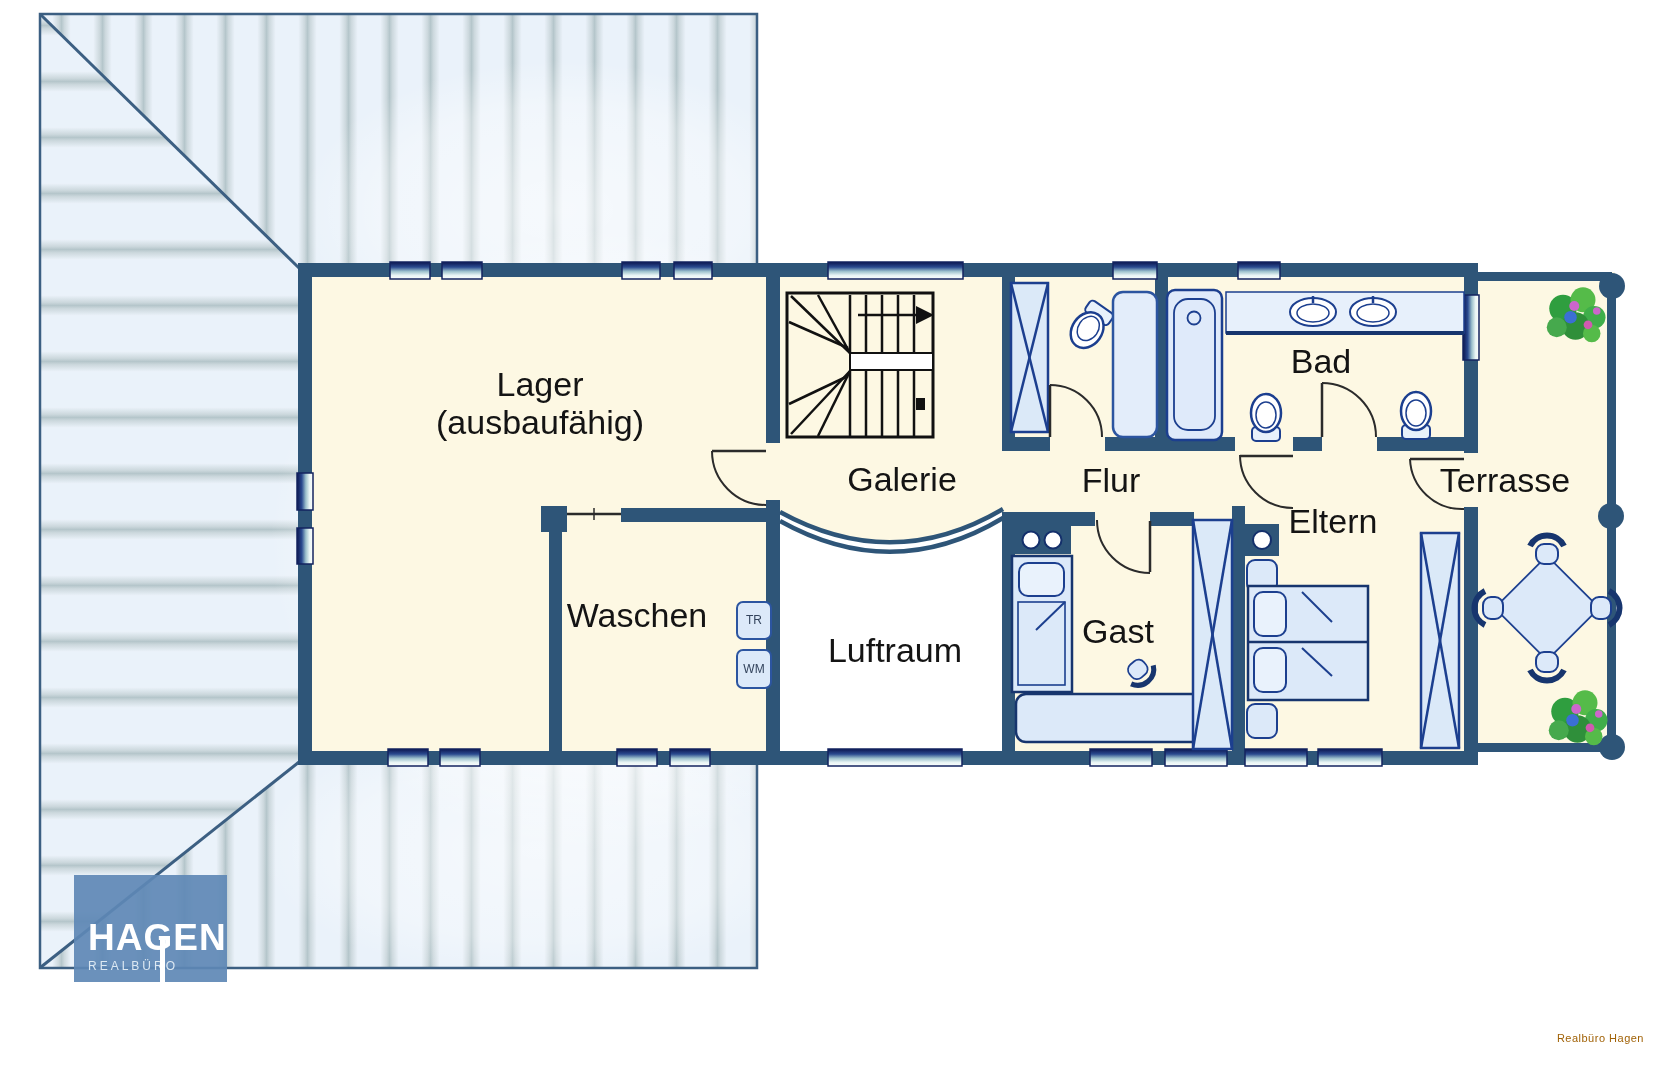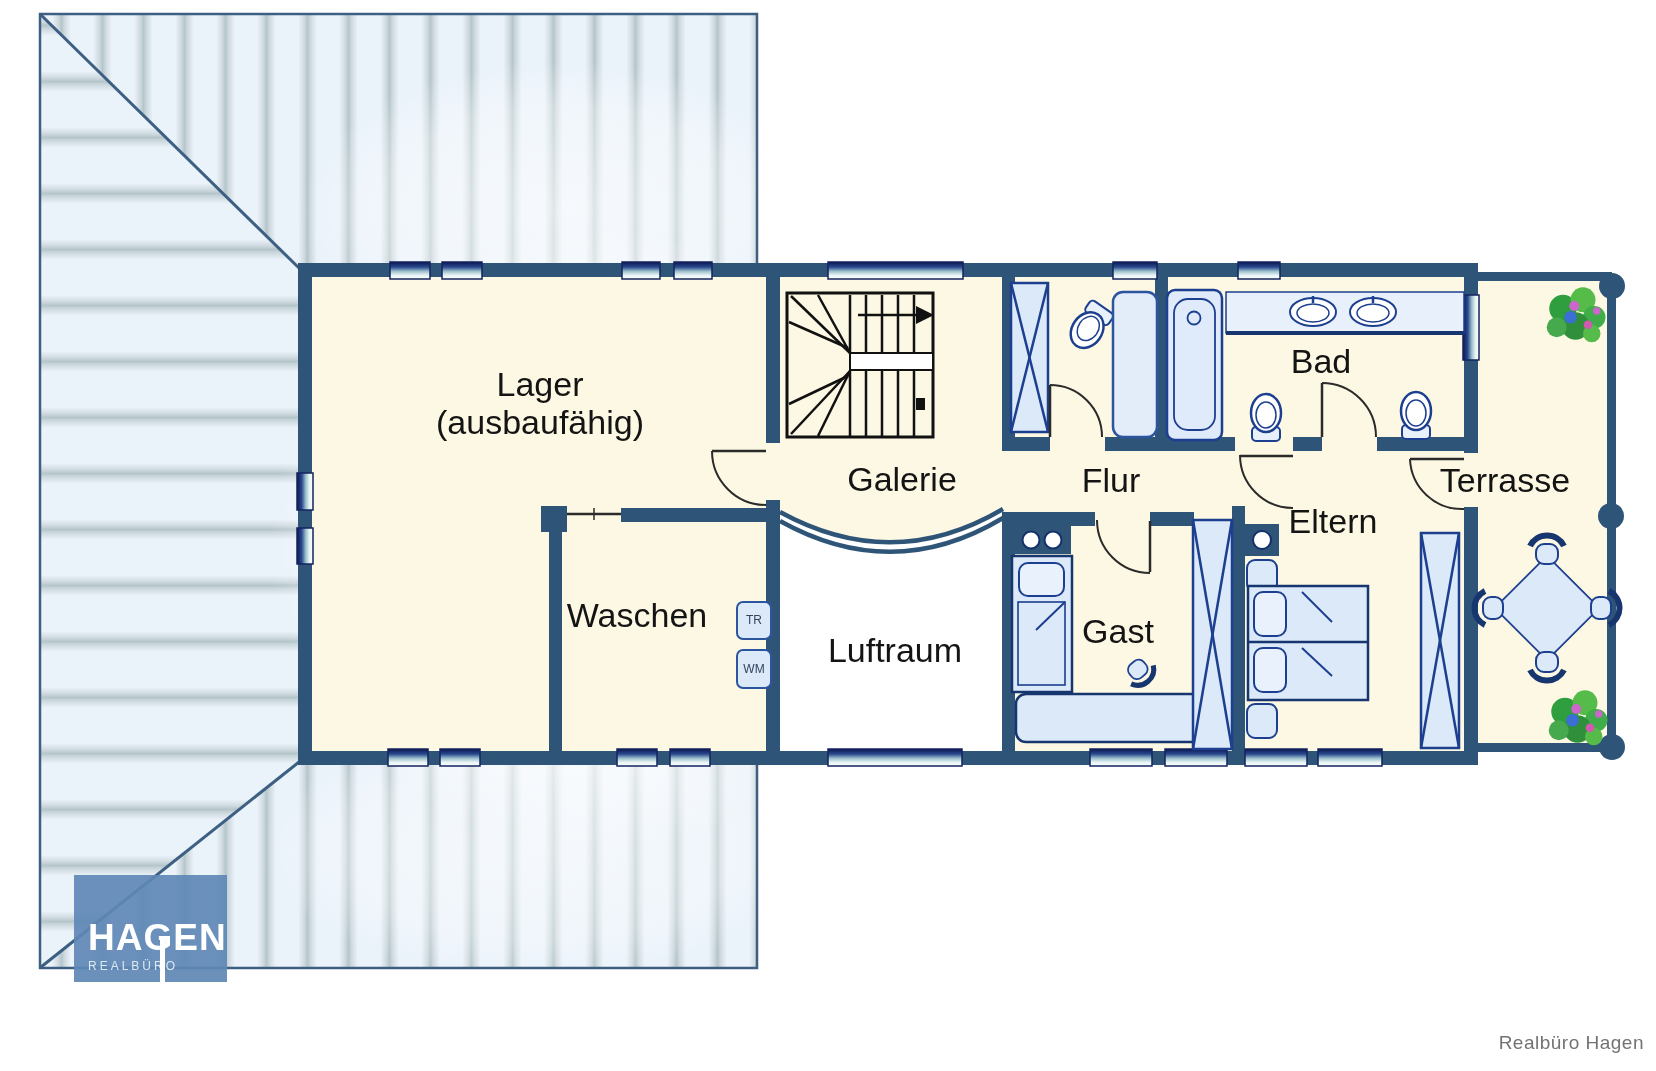--- a/index.html
+++ b/index.html
@@ -7,21 +7,21 @@
   #stage{position:relative;width:1656px;height:1071px;background:#ffffff;}
   #plan-svg{position:absolute;left:0;top:0;}
   .room-label{font-family:"Liberation Sans",sans-serif;font-size:34px;fill:#141414;text-anchor:middle;}
   .appl-label{font-family:"Liberation Sans",sans-serif;font-size:12px;fill:#33435c;text-anchor:middle;}
   #logo{position:absolute;left:35px;top:875px;width:153px;height:107px;
         background:rgba(94,136,181,0.92);color:#ffffff;text-align:left;box-sizing:border-box;
         padding:44px 0 0 14px;margin-left:39px;}
   #logo .t{font-size:37px;font-weight:bold;letter-spacing:1px;line-height:1;}
   #logo .s{font-size:12px;letter-spacing:3px;color:#dce8f2;margin-top:3px;}
   #logo .gstem{position:absolute;left:86px;top:62px;width:5px;height:45px;background:#ffffff;}
-  #footer-credit{position:absolute;right:12px;top:1032px;font-size:19px;color:#737373;
+  #footer-credit{position:absolute;right:12px;top:1032px;font-size:11px;color:#a16207;
                  letter-spacing:0.5px;text-align:center;}
 </style>
 </head>
 <body>
 
 <div id="stage">
 
 <svg id="plan-svg" width="1656" height="1071" viewBox="0 0 1656 1071">
   <defs>
     <linearGradient id="gv" x1="0" y1="0" x2="1" y2="0">

